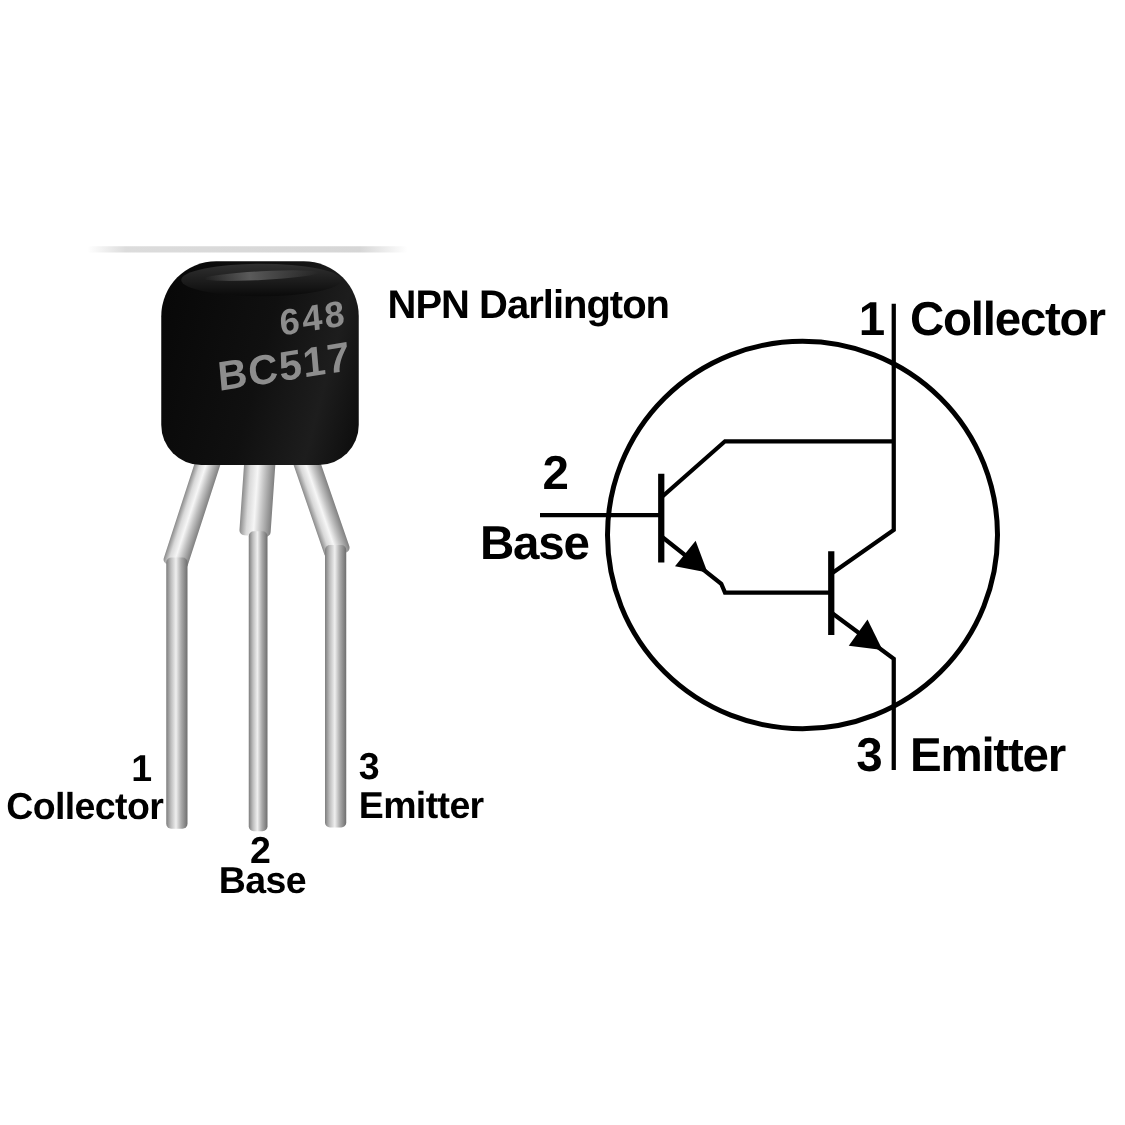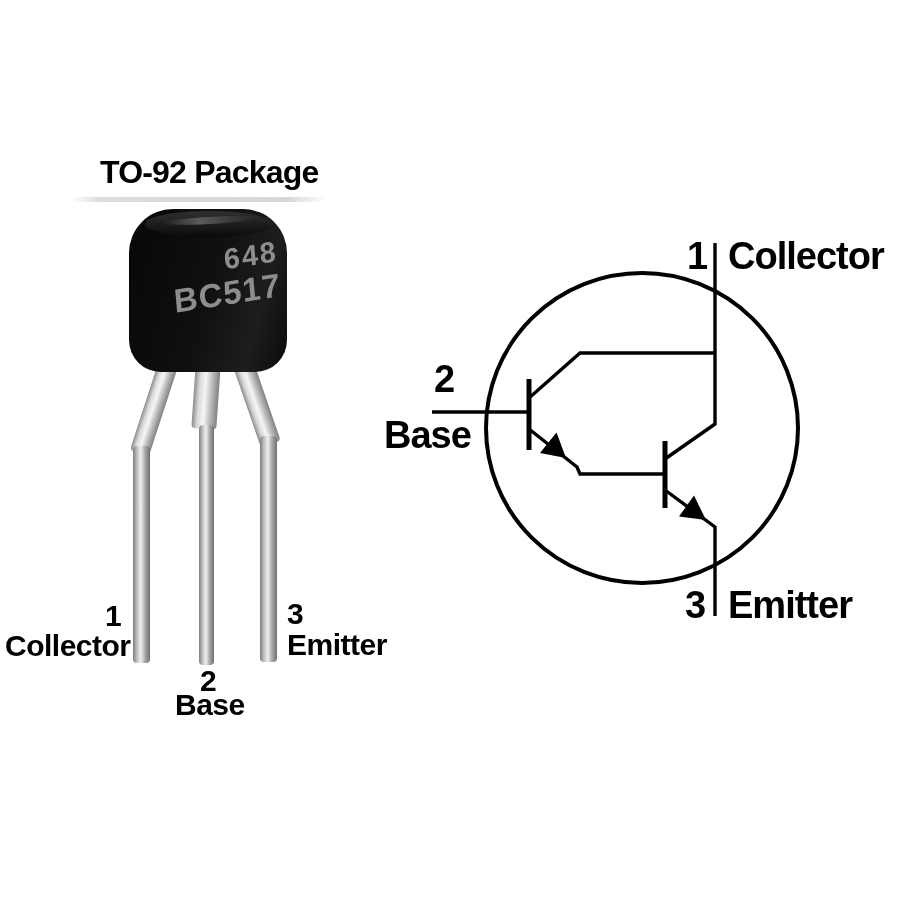--- a/index.html
+++ b/index.html
@@ -61,21 +61,21 @@
   .lead3-upper{left:231px;top:359px;width:21px;height:90px;transform:rotate(-19deg);transform-origin:50% 0;}
   .lead3-lower{left:260px;top:436px;width:17px;height:226px;}
 
   .schematic-svg{position:absolute;left:0;top:0;z-index:1;}
 </style>
 </head>
 <body>
 
 <div class="canvas">
 
-  <div class="label title" style="left:100px;top:156px;">TO-92 Package</div>
+  <div class="label subtitle" style="left:310px;top:227px;">NPN Darlington</div>
 
   <div class="seam"></div>
 
   <div class="lead lead-bright lead1-upper"></div>
   <div class="lead lead-mid    lead1-lower"></div>
   <div class="lead lead-bright lead2-upper"></div>
   <div class="lead lead-mid    lead2-lower"></div>
   <div class="lead lead-bright lead3-upper"></div>
   <div class="lead lead-mid    lead3-lower"></div>
 

